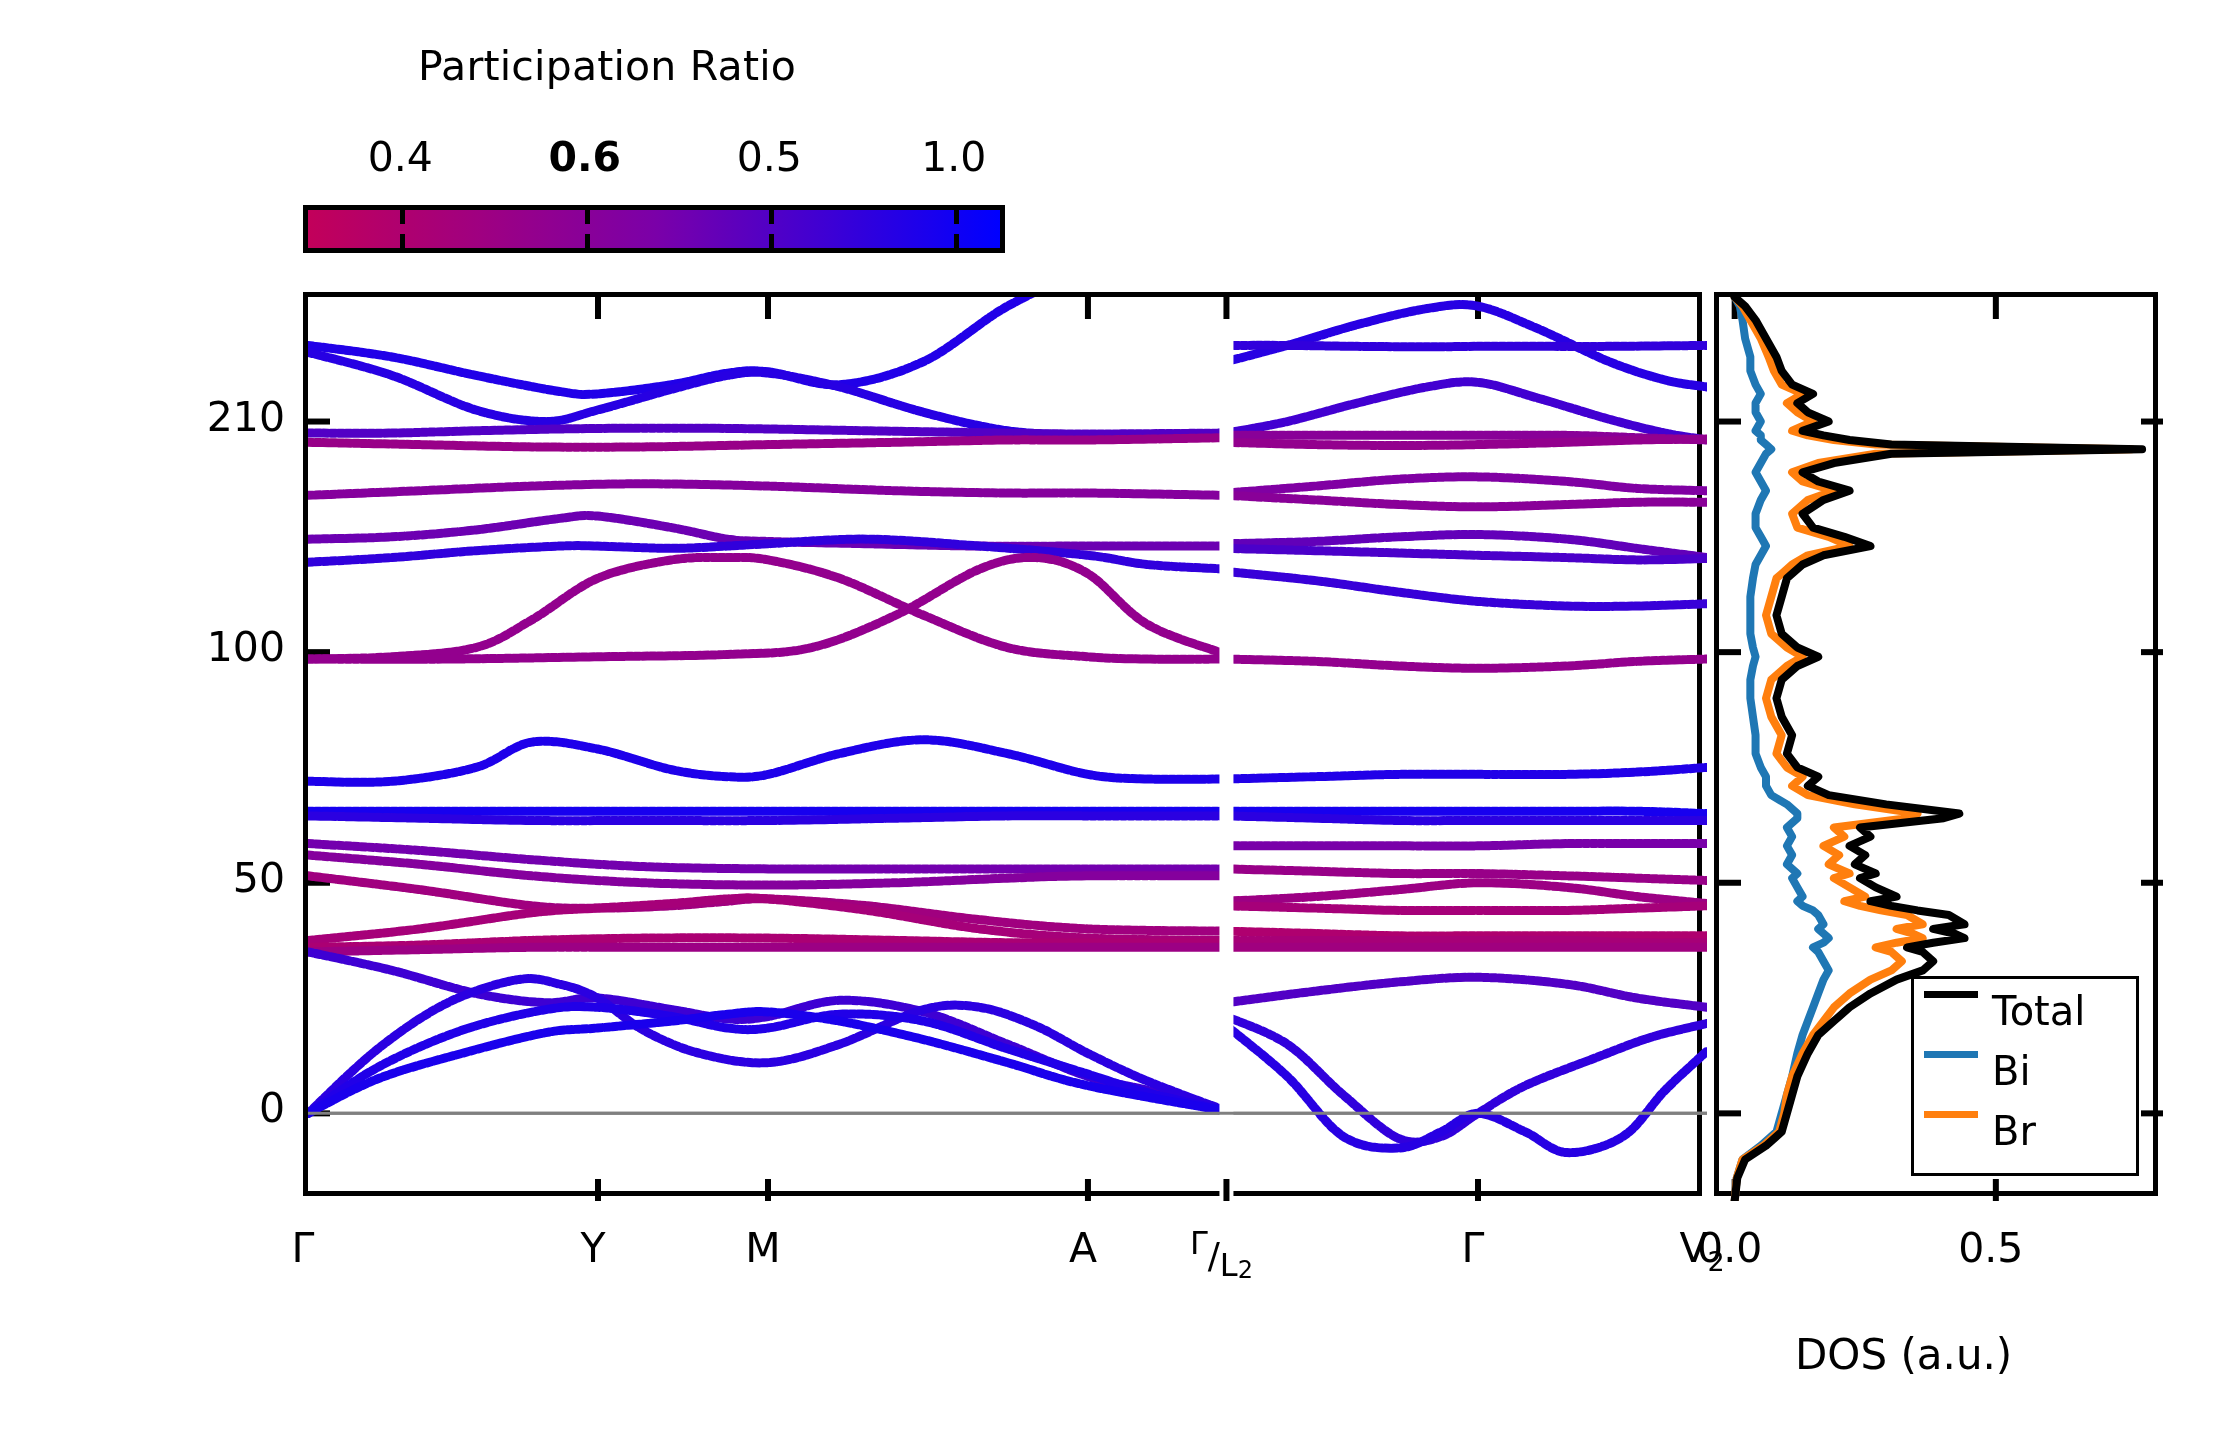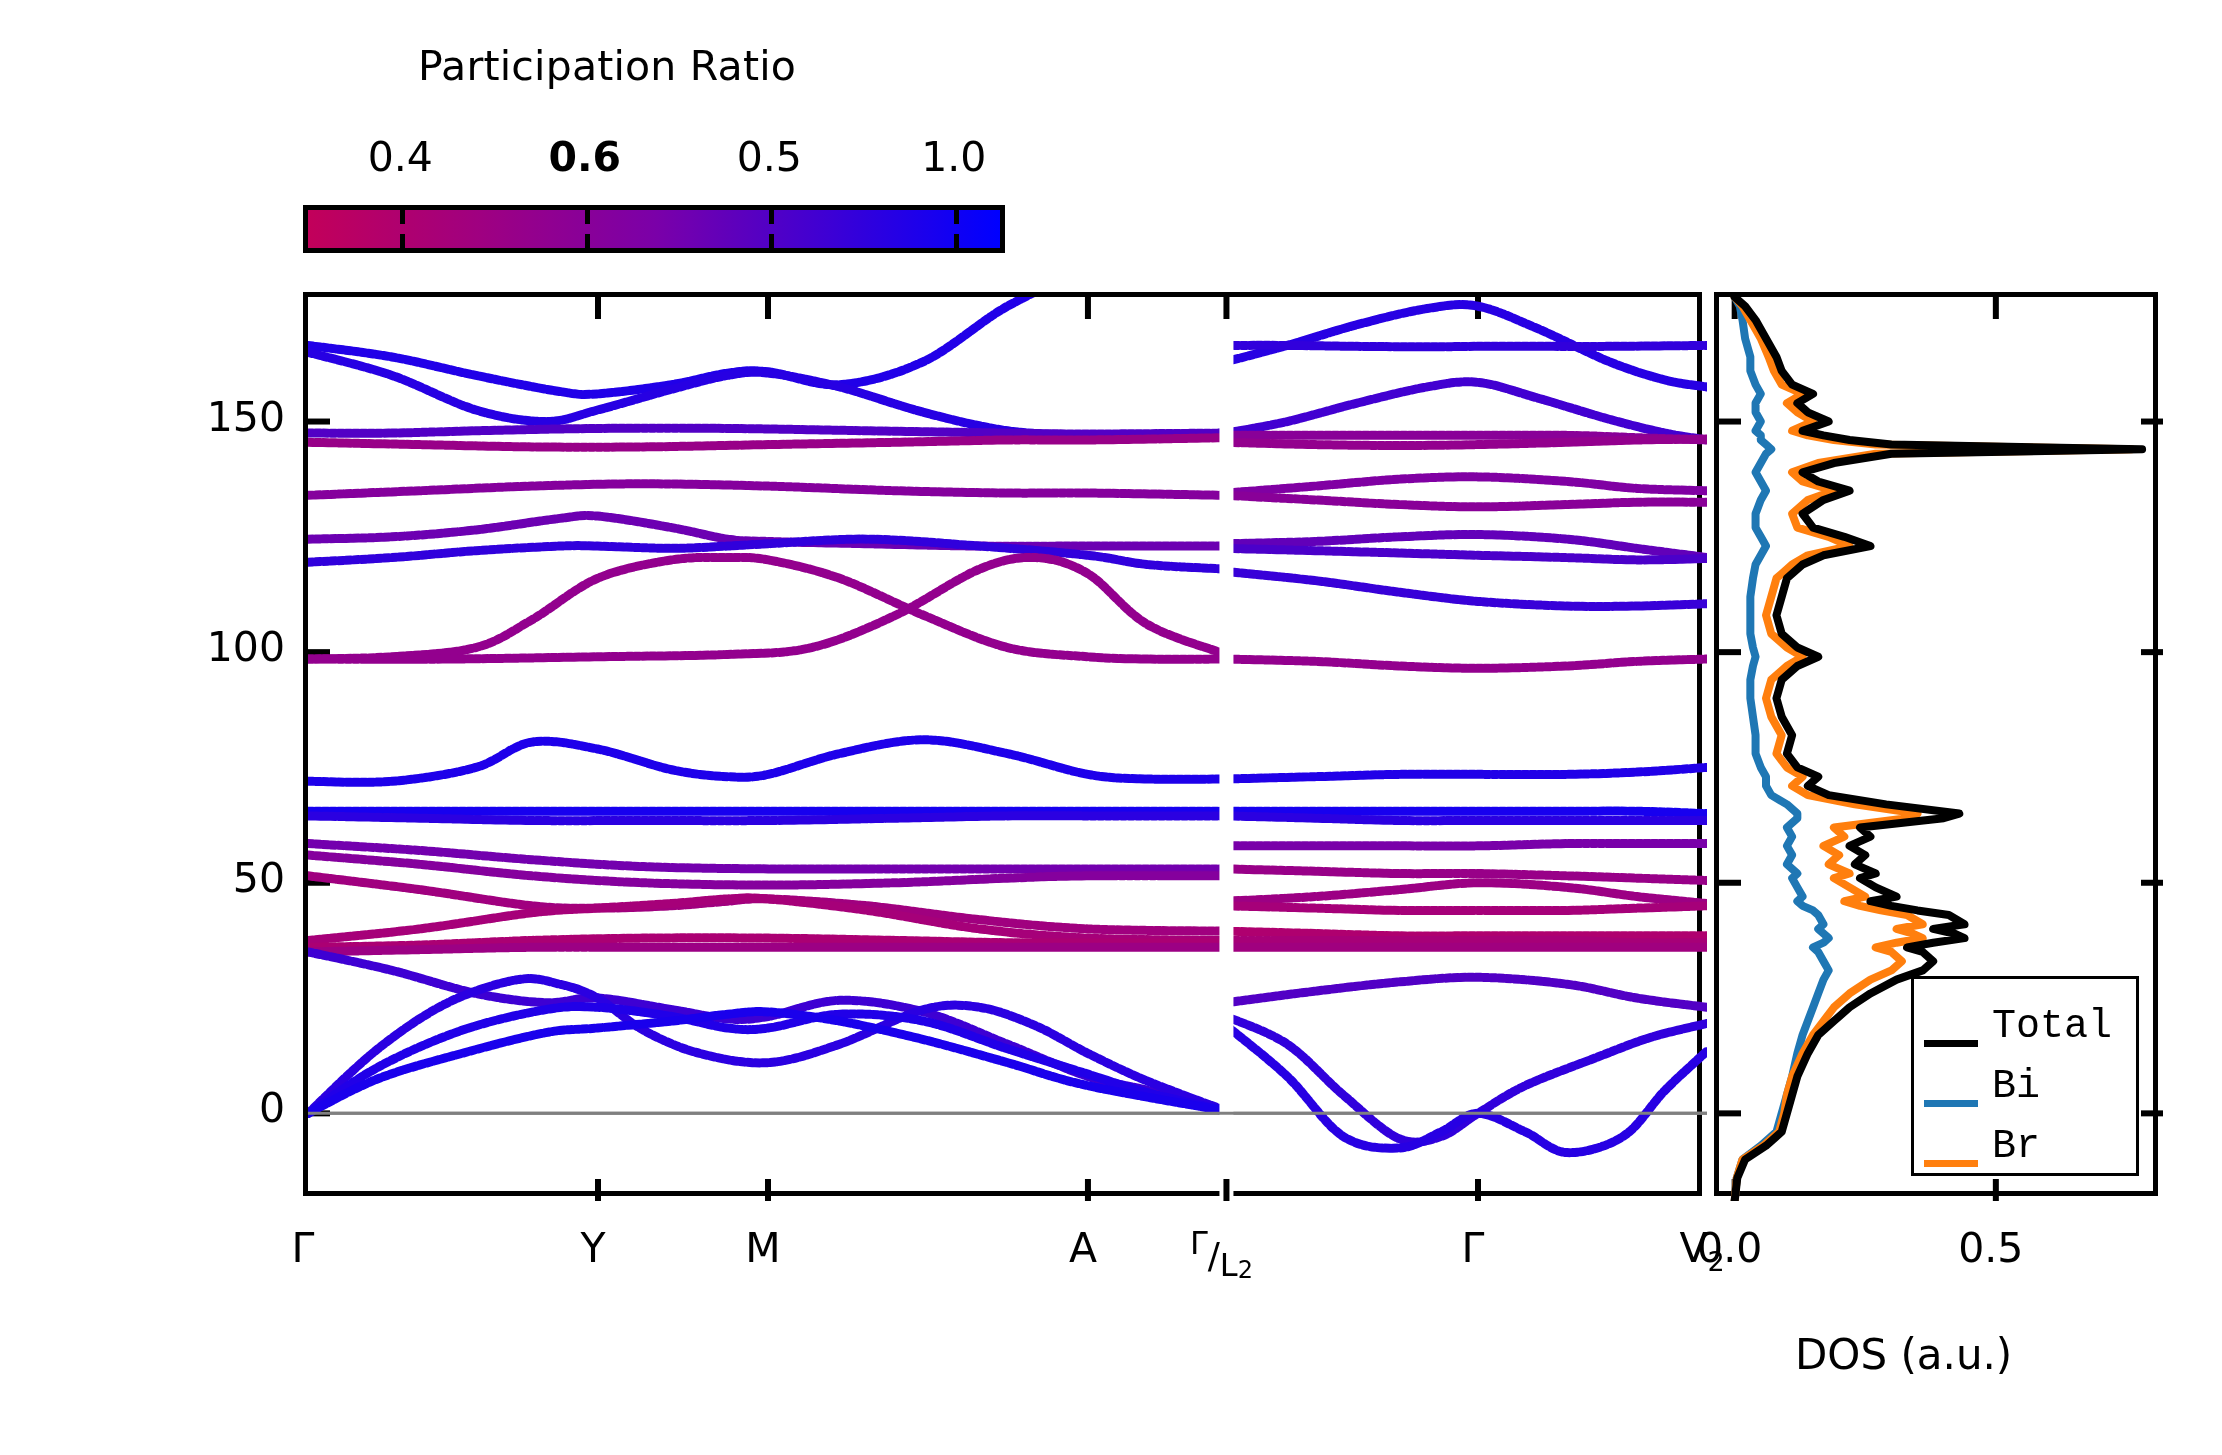--- a/index.html
+++ b/index.html
@@ -23,21 +23,21 @@
   .xtl sub{font-size:27px;}
 
   
   #dos-axes{left:1714px;top:292px;width:444px;height:904px;border:5px solid #000;box-sizing:border-box;}
   #dos-svg{position:absolute;left:0;top:0;}
   #dos-xlabel{left:1795px;top:1330px;font-size:42px;white-space:nowrap;}
 
   
   #legend{position:absolute;left:1911px;top:976px;width:228px;height:200px;
           border:3px solid #000;background:#fff;box-sizing:border-box;}
-  .lg-row{position:absolute;left:10px;height:56px;display:flex;align-items:flex-end;font-family:Liberation Mono, monospace;}
+  .lg-row{position:absolute;left:10px;height:56px;display:flex;align-items:flex-start;}
   .lg-swatch{width:54px;height:0;border-top:7px solid #000;margin-right:14px;}
   .lg-text{font-size:40px;line-height:1;}
 </style>
 </head>
 <body>
 
 <div id="root">
 
   <div class="abs" id="cbar-title">Participation Ratio</div>
 
@@ -124,21 +124,21 @@
         <path d="M918.44,719.51C928.59,724.12 959.83,734.12 979.30,747.18C998.77,760.25 1016.61,782.16 1035.26,797.92C1053.91,813.68 1074.90,834.82 1091.22,841.73C1107.54,848.65 1120.06,843.66 1133.19,839.43C1146.32,835.20 1155.99,824.82 1169.98,816.37C1183.97,807.91 1197.61,797.92 1217.13,788.69C1236.65,779.47 1266.10,769.09 1287.08,761.02C1308.07,752.95 1324.39,746.03 1343.04,740.27C1361.69,734.50 1389.67,728.73 1399.00,726.43" fill="none" stroke="rgb(49,0,220)" stroke-width="9" stroke-linecap="round" stroke-dasharray="5 2.6"></path>
         <path d="M918.44,728.73C928.59,737.19 959.83,761.02 979.30,779.47C998.77,797.92 1016.61,827.51 1035.26,839.43C1053.91,851.34 1074.90,851.73 1091.22,850.96C1107.54,850.19 1120.06,840.58 1133.19,834.82C1146.32,829.05 1155.99,816.37 1169.98,816.37C1183.97,816.37 1202.28,828.28 1217.13,834.82C1231.98,841.35 1242.78,854.80 1259.10,855.57C1275.42,856.34 1298.74,849.81 1315.06,839.43C1331.38,829.05 1343.04,807.53 1357.03,793.31C1371.02,779.09 1392.01,760.64 1399.00,754.10" fill="none" stroke="rgb(39,0,227)" stroke-width="9" stroke-linecap="round" stroke-dasharray="5 2.6"></path>
         <rect x="911.4435" y="0" width="14" height="904" fill="#fff"></rect>
         <line x1="0" x2="1399" y1="816.3673469387755" y2="816.3673469387755" stroke="#808080" stroke-width="3"></line>
         <line x1="918.4435" x2="918.4435" y1="0" y2="22" stroke="#000" stroke-width="6"></line>
         <line x1="918.4435" x2="918.4435" y1="882" y2="904" stroke="#000" stroke-width="6"></line>
       </svg>
   </div>
 
   <div class="abs" id="band-yticks" style="left:0;top:0;">
-      <div class="ytl" style="width: 130px; left: 155px; top: 416.531px;">150</div>
+      <div class="ytl" style="width: 130px; left: 155px; top: 416.531px;">210</div>
       <div class="ytl" style="width: 130px; left: 155px; top: 647.143px;">100</div>
       <div class="ytl" style="width: 130px; left: 155px; top: 877.755px;">50</div>
       <div class="ytl" style="width: 130px; left: 155px; top: 1108.37px;">0</div>
     </div>
   <div class="abs" id="band-xticks" style="left:0;top:0;">
       <div class="xtl" style="left: 303px; top: 1224px;">Γ</div>
       <div class="xtl" style="left: 593.013px; top: 1224px;">Y</div>
       <div class="xtl" style="left: 762.991px; top: 1224px;">M</div>
       <div class="xtl" style="left: 1082.94px; top: 1224px;">A</div>
       <div class="xtl" style="left: 1221.44px; top: 1224px;"><span style="font-size:32px;vertical-align:0.45em;">Γ</span><span style="font-size:36px;">/</span><span style="font-size:32px;vertical-align:-0.25em;">L</span><sub style="font-size:24px;">2</sub></div>

